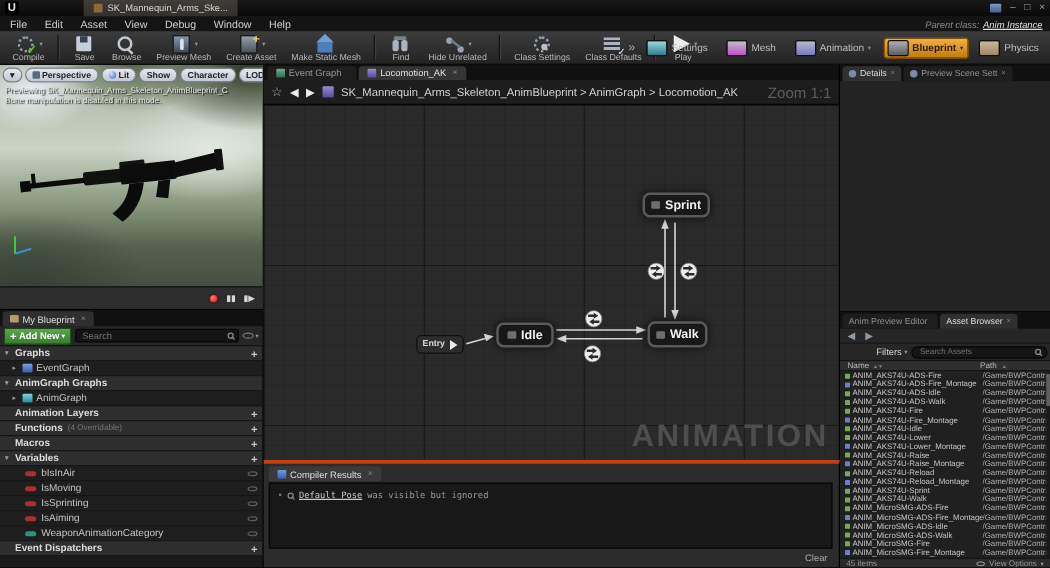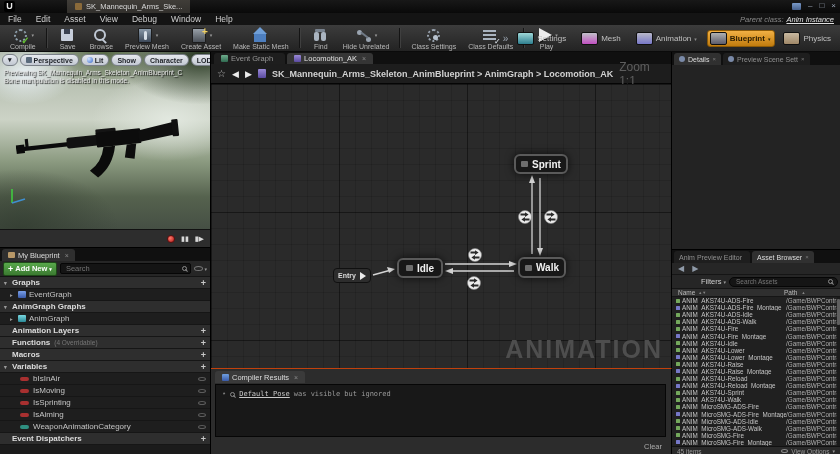--- a/index.html
+++ b/index.html
@@ -132,38 +132,38 @@
   .dtab{height:11px;display:flex;align-items:center;gap:3px;padding:0 7px;background:#1e1e1e;border-radius:3px 3px 0 0;font-size:7.5px;color:#979797;}
   .dtab.active{background:#353535;color:#e0e0e0;}
   .dticon{width:7px;height:7px;border-radius:1px;}
   .dticon.event{background:linear-gradient(#6fae8e,#2f6a50);}
   .dticon.loco{background:linear-gradient(#9a8ad8,#5a4aa0);}
   .dtclose{font-size:7px;color:#8a8a8a;margin-left:2px;}
   .crumbbar{position:absolute;left:211px;top:64px;width:461px;height:20px;background:#1d1d1d;border-bottom:1px solid #050505;border-right:1px solid #000;display:flex;align-items:center;padding:0 6px;gap:6px;}
   .star{font-size:10px;color:#b8b8b8;}
   .navarrow{font-size:9px;color:#ececec;}
   .crumbicon{width:9px;height:9px;background:linear-gradient(#9a8ad8,#5a4aa0);border-radius:1px;}
-  .crumbtext{font-size:9px;font-weight:bold;color:#d2d2d2;white-space:nowrap;}
+  .crumbtext{font-size:9px;font-weight:normal;color:#d2d2d2;white-space:nowrap;}
   .zoomlabel{margin-left:auto;font-size:12px;color:#5e5e5e;}
   .graph{position:absolute;left:211px;top:84px;width:461px;height:284px;border-right:1px solid #000;background-color:#2a2a2a;
     background-image:
       linear-gradient(rgba(0,0,0,0.38) 1px, transparent 1px),
       linear-gradient(90deg, rgba(0,0,0,0.38) 1px, transparent 1px),
       linear-gradient(rgba(0,0,0,0.13) 1px, transparent 1px),
       linear-gradient(90deg, rgba(0,0,0,0.13) 1px, transparent 1px);
     background-size:128px 128px,128px 128px,16px 16px,16px 16px;overflow:hidden;}
   .watermark{position:absolute;right:8px;bottom:4px;font-size:25px;font-weight:bold;letter-spacing:2px;color:#4e4e4e;}
   .gsvg{position:absolute;left:0;top:0;}
   .state{position:absolute;background:#181818;border:2px solid #5a5a5a;border-radius:6px;color:#f2f2f2;font-weight:bold;font-size:10px;display:flex;align-items:center;justify-content:center;gap:4px;box-shadow:0 0 8px rgba(0,0,0,0.7);}
   .sicon{width:7px;height:6px;background:#6e6e6e;border-radius:1px;flex:none;}
   .entrynode{position:absolute;background:#2d2d2d;border:1px solid #101010;border-radius:4px;color:#dadada;font-weight:bold;font-size:7px;display:flex;align-items:center;justify-content:center;gap:4px;}
   .epin{width:0;height:0;border-left:6px solid #ececec;border-top:4px solid transparent;border-bottom:4px solid transparent;}
 
   
-  .compiler{position:absolute;left:211px;top:368px;width:461px;height:86px;background:#2c2c2c;border-top:1px solid #c2410c;border-right:1px solid #000;}
+  .compiler{position:absolute;left:211px;top:368px;width:461px;height:86px;background:#2c2c2c;border-top:3px solid #c2410c;border-right:1px solid #000;}
   .ctab{position:absolute;left:4px;top:2px;height:12px;display:flex;align-items:center;gap:3px;padding:0 7px;background:#3a3a3a;border-radius:3px 3px 0 0;font-size:7.5px;color:#ddd;}
   .cticon{width:7px;height:7px;background:linear-gradient(#6f9fe0,#3a5aa8);border-radius:1px;}
   .cbox{position:absolute;left:4px;right:5px;top:15px;height:53px;background:#181818;border:1px solid #060606;}
   .cmsg{display:flex;align-items:center;gap:4px;padding:5px 6px;font-family:"DejaVu Sans Mono",monospace;font-size:7px;color:#9a9a9a;}
   .cbullet{color:#7a7a7a;}
   .clink{color:#cacaca;text-decoration:underline;}
   .clear{position:absolute;right:9px;bottom:3px;font-size:7.5px;color:#ababab;}
 
   
   .rpanel{position:absolute;left:672px;top:52px;width:168px;height:402px;background:#232323;}

